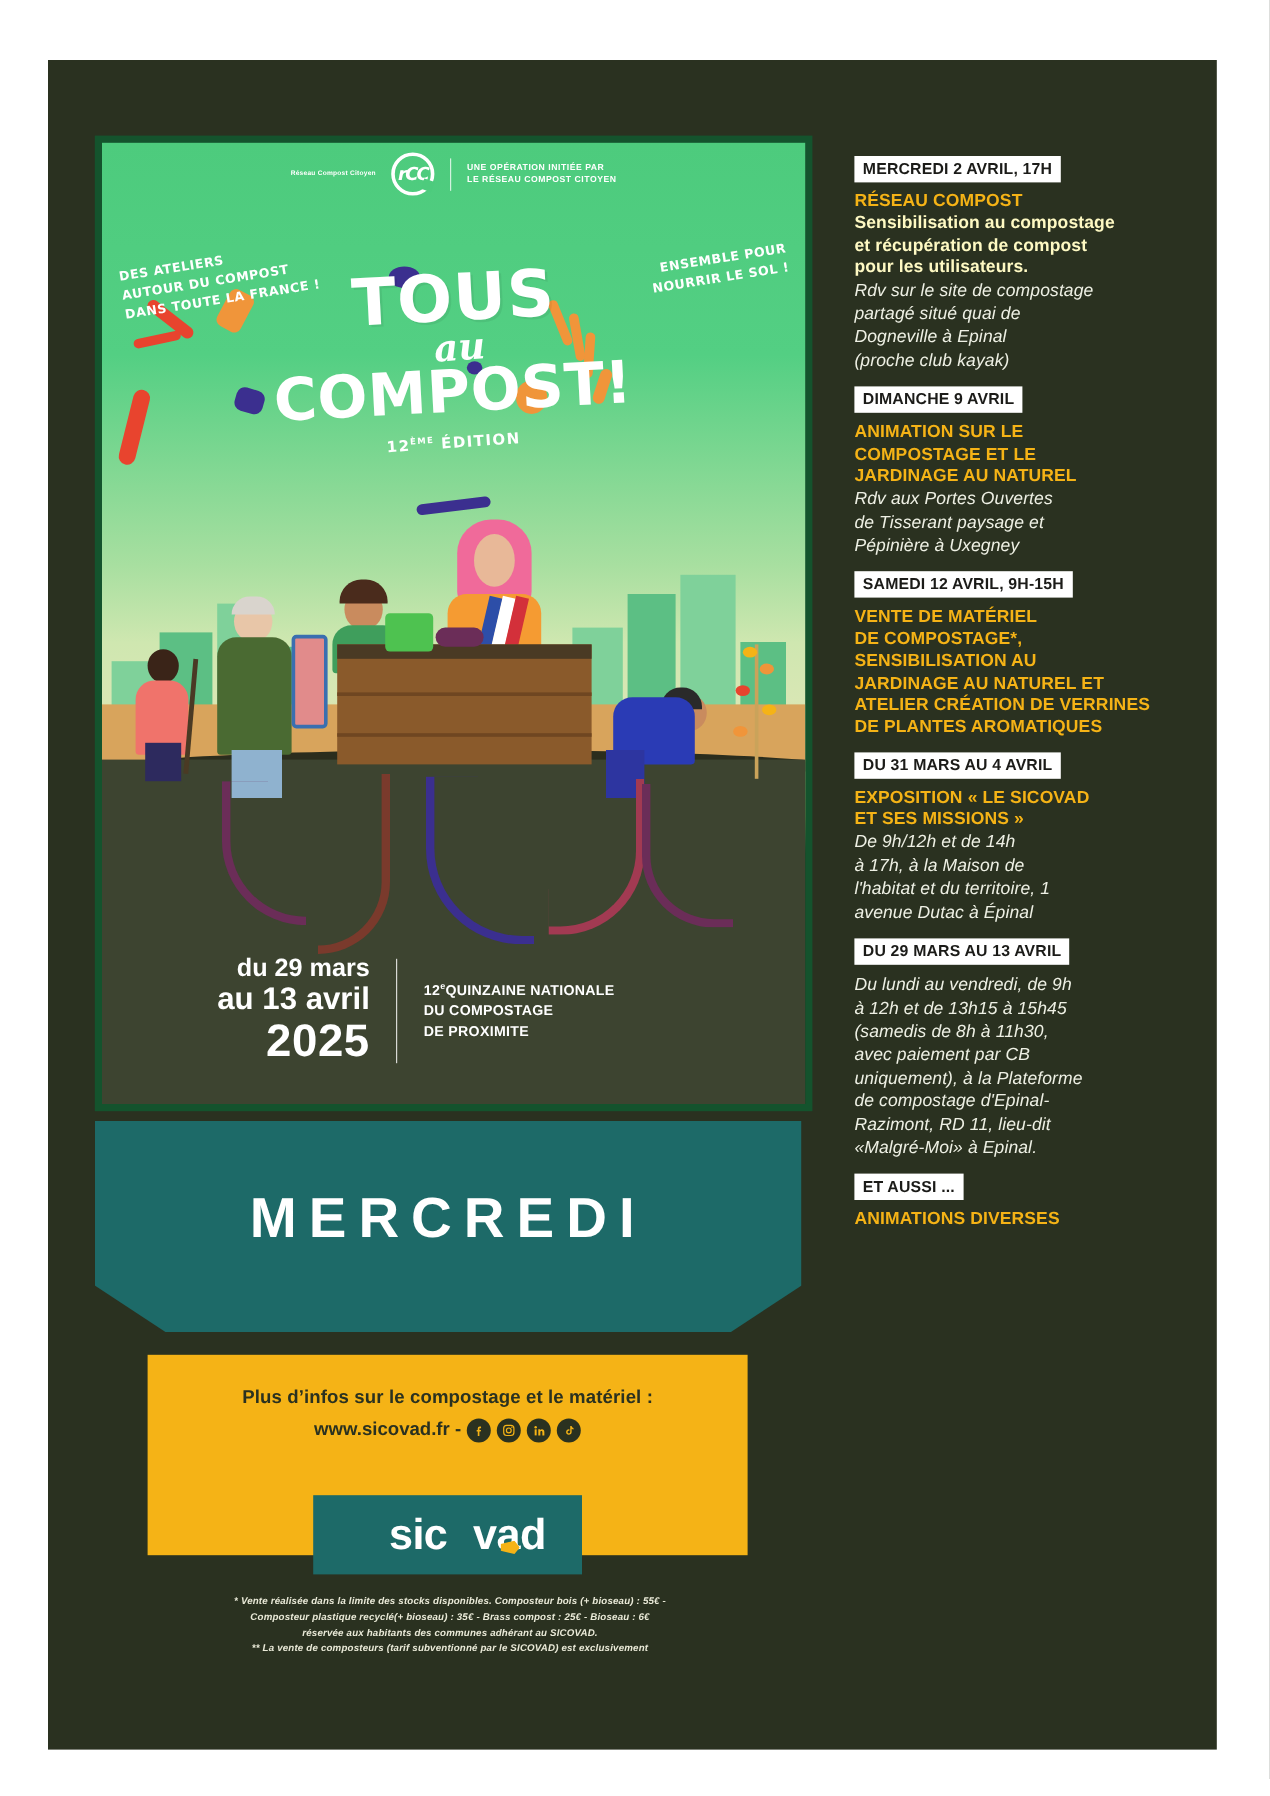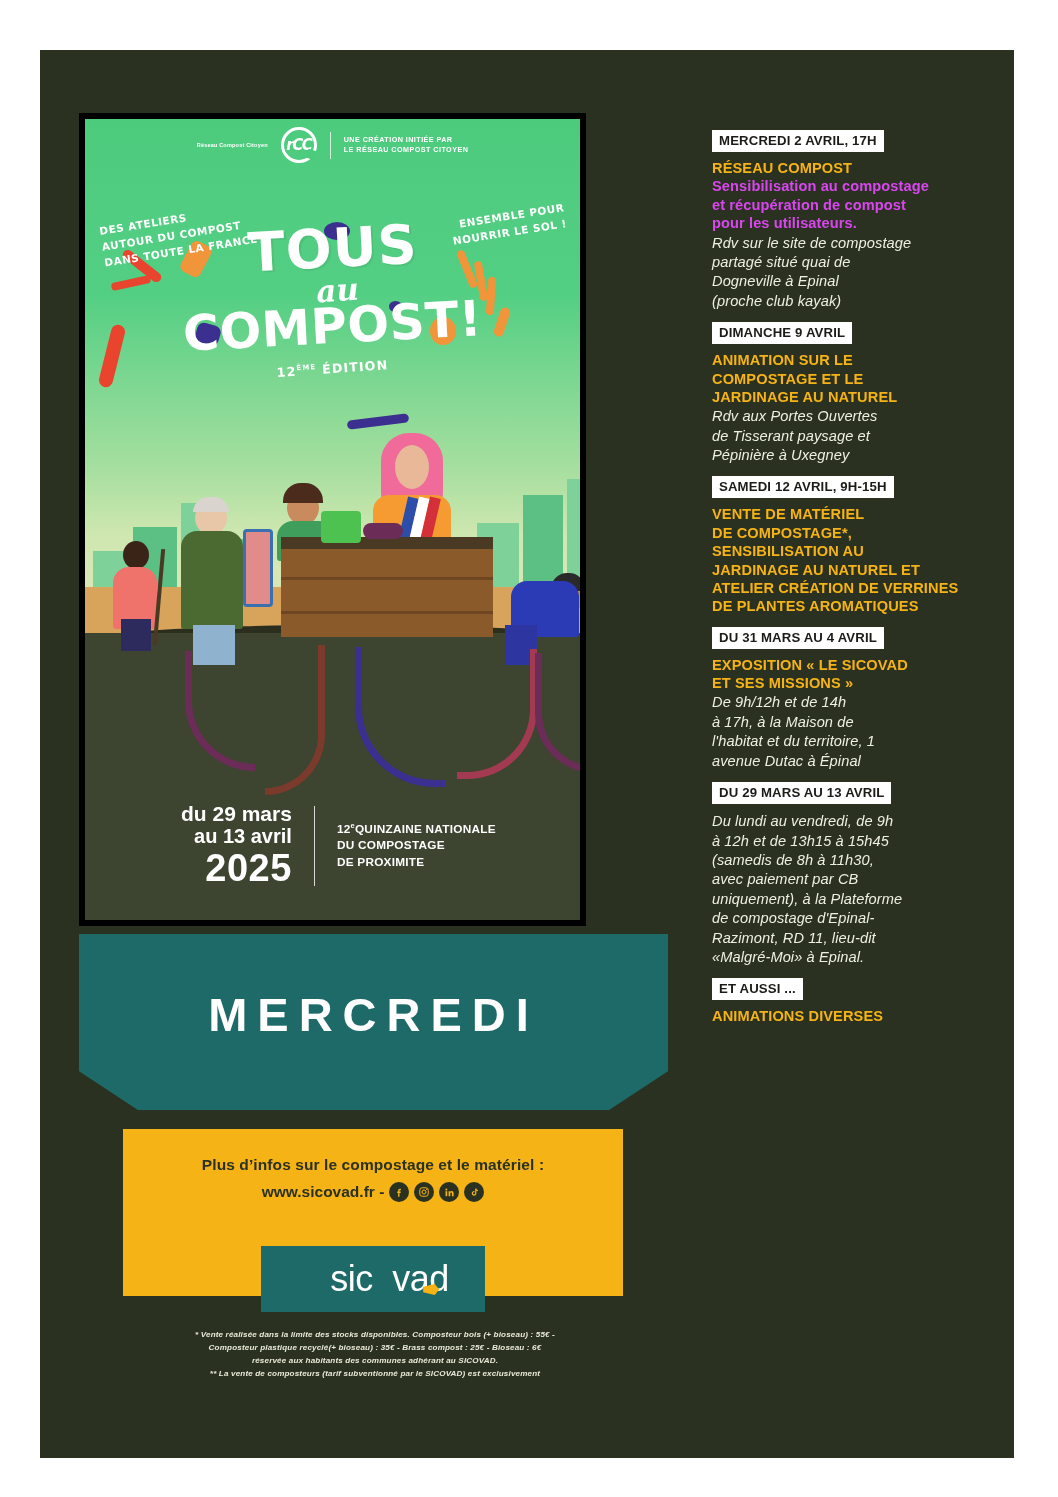--- a/index.html
+++ b/index.html
@@ -15,22 +15,22 @@
     position: absolute;
     left: 40px; top: 50px;
     width: 974px; height: 1408px;
     background: #2a3120;
   }
 
   
   .poster-frame {
     position: absolute;
     left: 39px; top: 63px;
-    width: 507px; height: 813px;
-    background: #000000;
+    width: 598px; height: 813px;
+    background: #14532d;
     padding: 6px;
   }
   .poster {
     position: relative;
     width: 100%; height: 100%;
     overflow: hidden;
     background: linear-gradient(#4dcb7d 0%, #53cf83 22%, #a8dfa0 44%, #cfe7b0 52%, #d8e7b4 58%, #e6c98b 66%, #d9ae6a 70%, #2f2a1e 74%, #2b2d1d 100%);
   }
 
   
@@ -145,21 +145,21 @@
   .plant-stem { position: absolute; width: 3px; background: #caa35a; }
   .leaf { position: absolute; width: 12px; height: 9px; border-radius: 50%; }
 
   
   .dates {
     position: absolute; left: 96px; bottom: 30px;
     display: flex; align-items: center; gap: 22px; color: #ffffff;
   }
   .d-left { text-align: right; font-weight: 700; line-height: 1.12; }
   .d-left .l1 { font-size: 21px; }
-  .d-left .l2 { font-size: 20px; }
+  .d-left .l2 { font-size: 26px; }
   .d-left .l3 { font-size: 38px; font-weight: 800; letter-spacing: .5px; }
   .d-rule { width: 1px; align-self: stretch; background: rgba(255,255,255,.8); margin: 4px 0; }
   .d-right { font-size: 11.8px; font-weight: 800; line-height: 1.42; letter-spacing: .25px; }
   .d-right sup { font-size: 7.5px; }
 
   
   .programme {
     position: absolute; left: 39px; top: 884px;
     width: 589px; height: 176px;
     background: #1d6a68;
@@ -191,21 +191,21 @@
     display: inline-flex; align-items: center; justify-content: center;
     color: #f5b316; font-size: 11px; font-weight: 700;
   }
   .soc svg { display: block; }
   .sico-logo {
     position: absolute; left: 50%; transform: translateX(-50%);
     bottom: -16px; width: 224px; height: 66px; background: #1d6a68;
     display: flex; align-items: center; justify-content: center;
   }
   .sico-logo .txt {
-    font-size: 36px; font-weight: 400; color: #ffffff; letter-spacing: -.5px;
+    font-size: 36px; font-weight: 700; color: #ffffff; letter-spacing: -.5px;
     position: relative;
     margin-left: 33px;
   }
   .sico-dot {
     position: absolute; left: 93px; top: 26px; width: 16px; height: 11px;
     background: #f5b316; clip-path: polygon(0 25%, 72% 0, 100% 50%, 72% 100%, 0 75%);
   }
 
   
   .footnotes {
@@ -221,21 +221,21 @@
   .evt-date {
     display: inline-block; background: #ffffff; color: #1b1b18;
     font-size: 13.2px; font-weight: 700; letter-spacing: .15px;
     padding: 3px 7px 4px 7px; margin-bottom: 7px;
   }
   .evt-head {
     color: #f5b316; font-size: 14.6px; font-weight: 700;
     line-height: 1.26; letter-spacing: .1px;
   }
   .evt-sub {
-    color: #d946ef; font-size: 14.6px; font-weight: 700;
+    color: #fef9c3; font-size: 14.6px; font-weight: 700;
     line-height: 1.26; letter-spacing: .1px;
   }
   .evt-body {
     color: #eef0e4; font-size: 14.6px; font-style: italic;
     line-height: 1.33; letter-spacing: .1px; margin-top: 1px;
   }
 </style>
 </head>
 <body>
 
@@ -246,21 +246,21 @@
 
       <div class="rcc-bar">
         <div class="rcc-words">Réseau
 Compost
 Citoyen</div>
         <div class="rcc-mark">
           <span>rCC</span>
         </div>
         <div class="rcc-div"></div>
         <div class="rcc-op">
-          <div>UNE CRÉATION INITIÉE PAR</div>
+          <div>UNE OPÉRATION INITIÉE PAR</div>
           <div>LE RÉSEAU COMPOST CITOYEN</div>
         </div>
       </div>
 
       <div class="doodle d1"></div>
       <div class="doodle d2"></div>
       <div class="doodle d3"></div>
       <div class="doodle d4"></div>
       <div class="doodle d5"></div>
       <div class="doodle d6"></div>

